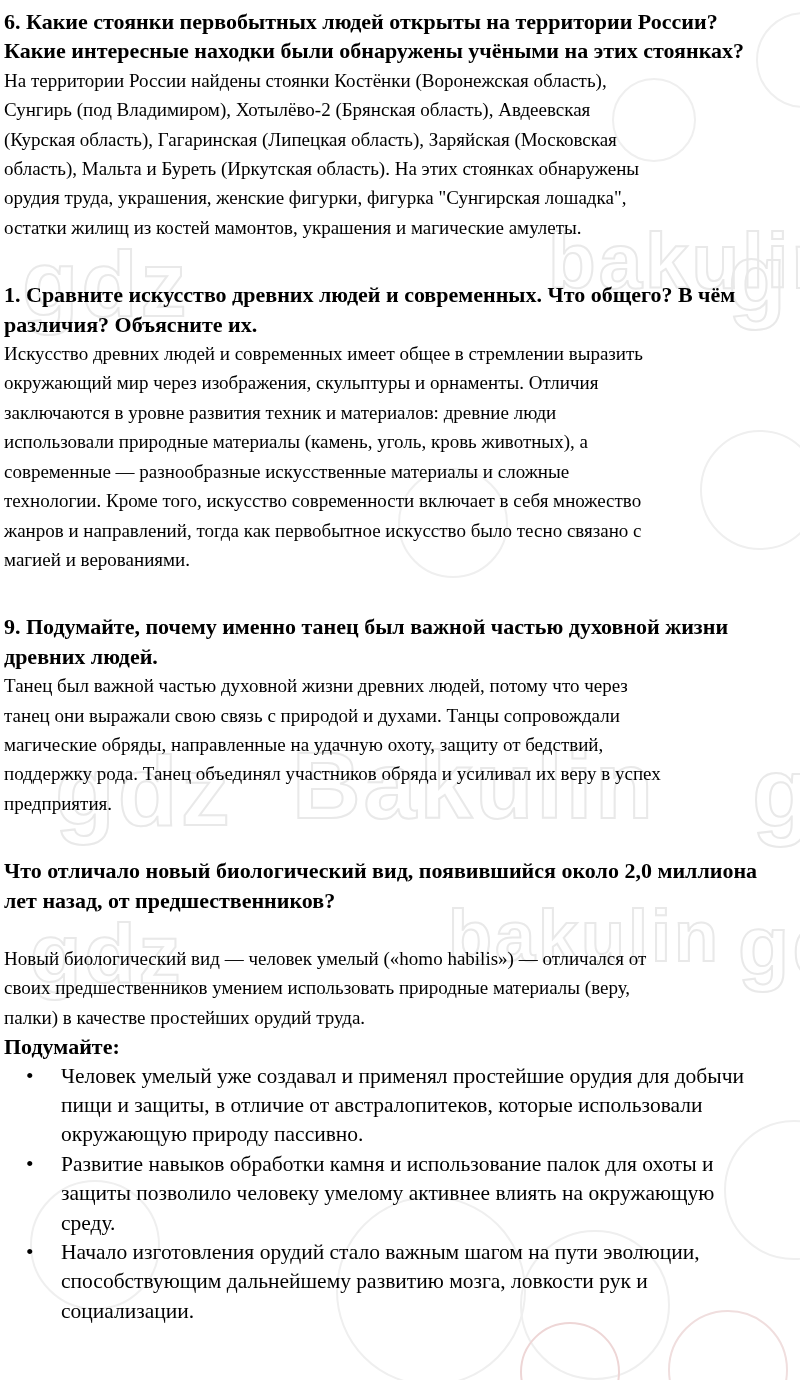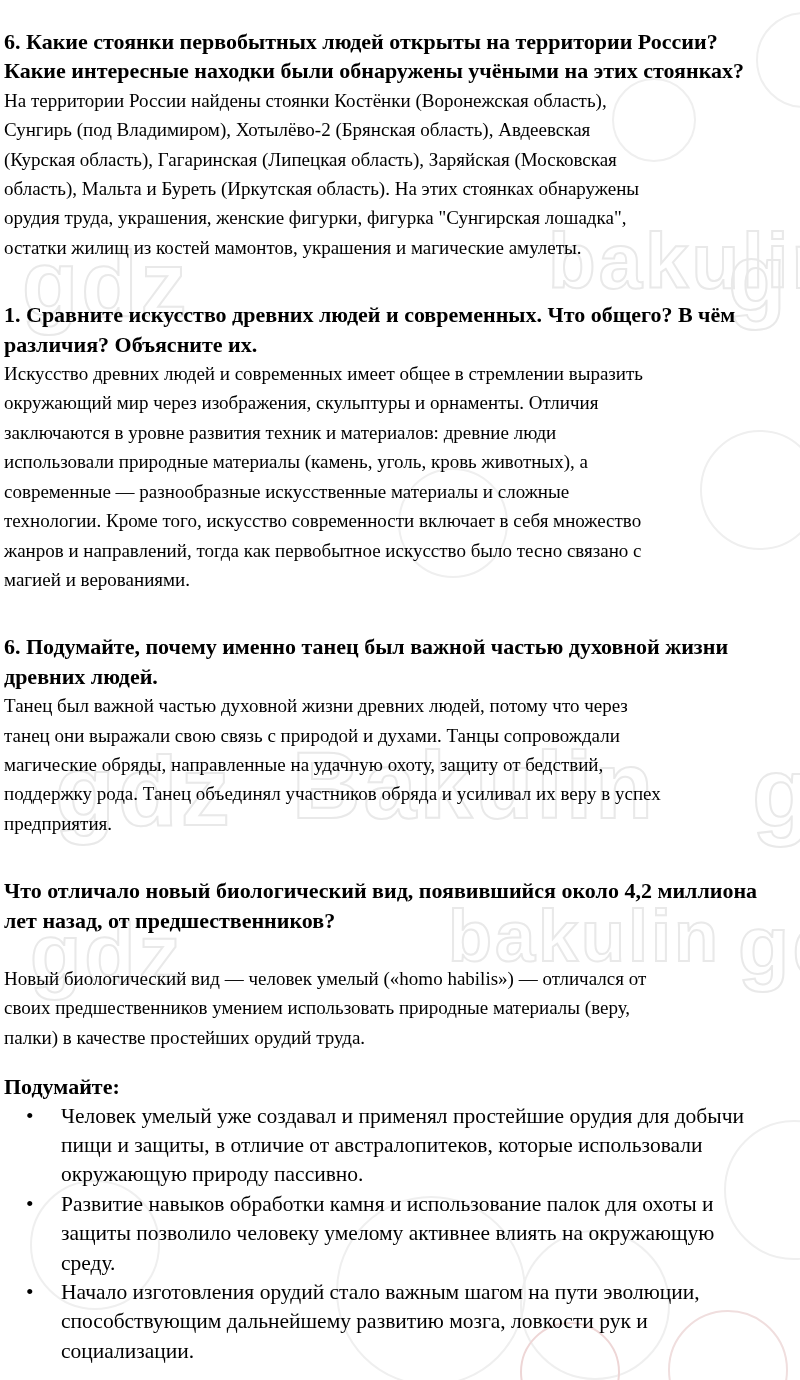--- a/index.html
+++ b/index.html
@@ -38,21 +38,20 @@
     z-index: 1;
     padding: 7px 4px 0 4px;
   }
   section { margin: 0 0 38px 0; }
   section.last { margin-bottom: 0; }
   .h {
     font-weight: bold;
     font-size: 22px;
     line-height: 29.4px;
     white-space: pre-line;
-    margin-top: 20px;
   }
   .p {
     font-size: 19px;
     line-height: 29.4px;
     white-space: pre-line;
   }
   .spacer-line { height: 29px; }
   ul.args {
     list-style: none;
     margin: 0;
@@ -118,31 +117,31 @@
 окружающий мир через изображения, скульптуры и орнаменты. Отличия
 заключаются в уровне развития техник и материалов: древние люди
 использовали природные материалы (камень, уголь, кровь животных), а
 современные — разнообразные искусственные материалы и сложные
 технологии. Кроме того, искусство современности включает в себя множество
 жанров и направлений, тогда как первобытное искусство было тесно связано с
 магией и верованиями.</div>
     </section>
 
     <section>
-      <div class="h">6. Подумайте, почему именно танец был важной частью духовной жизни
+      <div class="h">9. Подумайте, почему именно танец был важной частью духовной жизни
 древних людей.</div>
       <div class="p">Танец был важной частью духовной жизни древних людей, потому что через
 танец они выражали свою связь с природой и духами. Танцы сопровождали
 магические обряды, направленные на удачную охоту, защиту от бедствий,
 поддержку рода. Танец объединял участников обряда и усиливал их веру в успех
 предприятия.</div>
     </section>
 
     <section class="last">
-      <div class="h">Что отличало новый биологический вид, появившийся около 4,2 миллиона
+      <div class="h">Что отличало новый биологический вид, появившийся около 2,0 миллиона
 лет назад, от предшественников?</div>
       <div class="spacer-line"></div>
       <div class="p">Новый биологический вид — человек умелый («homo habilis») — отличался от
 своих предшественников умением использовать природные материалы (веру,
 палки) в качестве простейших орудий труда.</div>
       <div class="h">Подумайте:</div>
       <ul class="args" id="args-list">
           <li><span class="bullet">•</span><span class="btext">Человек умелый уже создавал и применял простейшие орудия для добычи
 пищи и защиты, в отличие от австралопитеков, которые использовали
 окружающую природу пассивно.</span></li>

